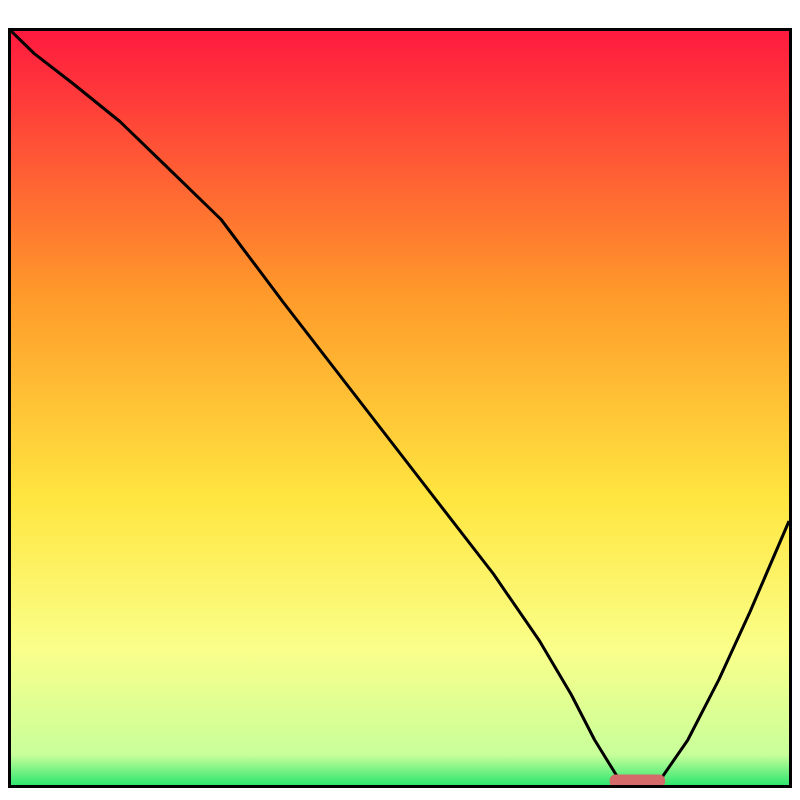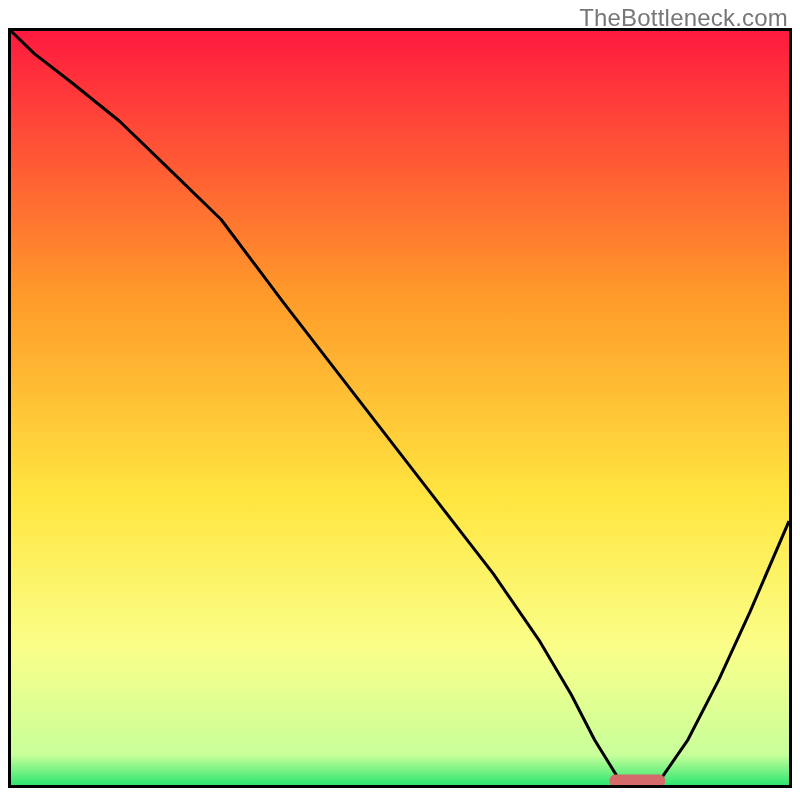--- a/index.html
+++ b/index.html
@@ -37,21 +37,20 @@
   .plot svg {
     display: block;
     width: 100%;
     height: 100%;
   }
 </style>
 </head>
 <body>
 
 <div class="container">
-  <div class="watermark">TheBottleneck.com</div>
 
   <div class="plot">
     <svg viewBox="0 0 778 754" preserveAspectRatio="none">
       <defs>
         <linearGradient id="bg-grad" x1="0" y1="0" x2="0" y2="1">
 
         <stop offset="0.0%" stop-color="#ff1a3f"></stop>
             <stop offset="35.0%" stop-color="#ff9a2a"></stop>
             <stop offset="62.0%" stop-color="#ffe640"></stop>
             <stop offset="82.0%" stop-color="#faff8a"></stop>

